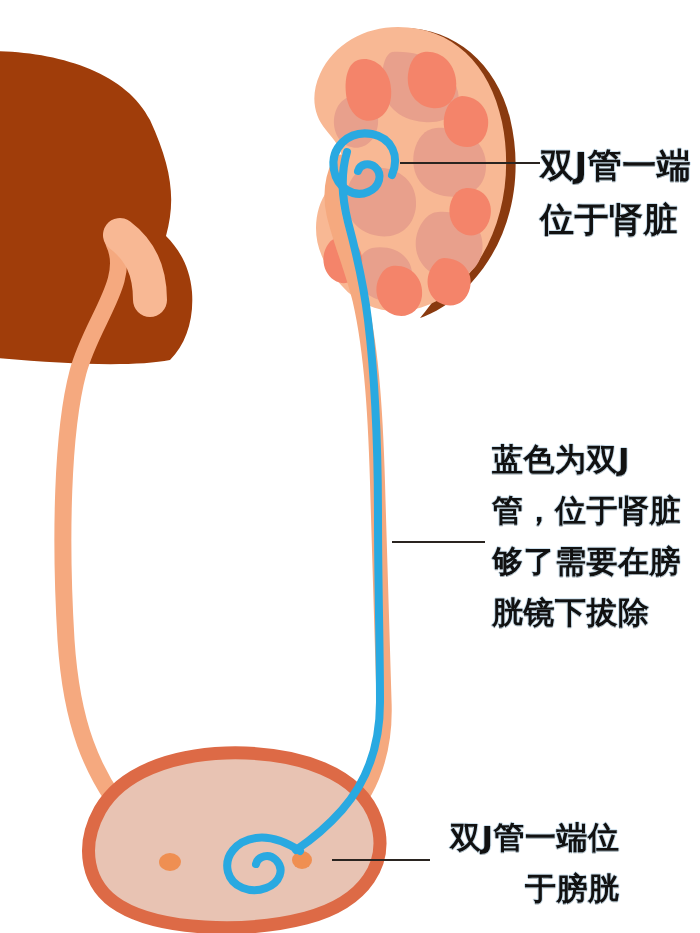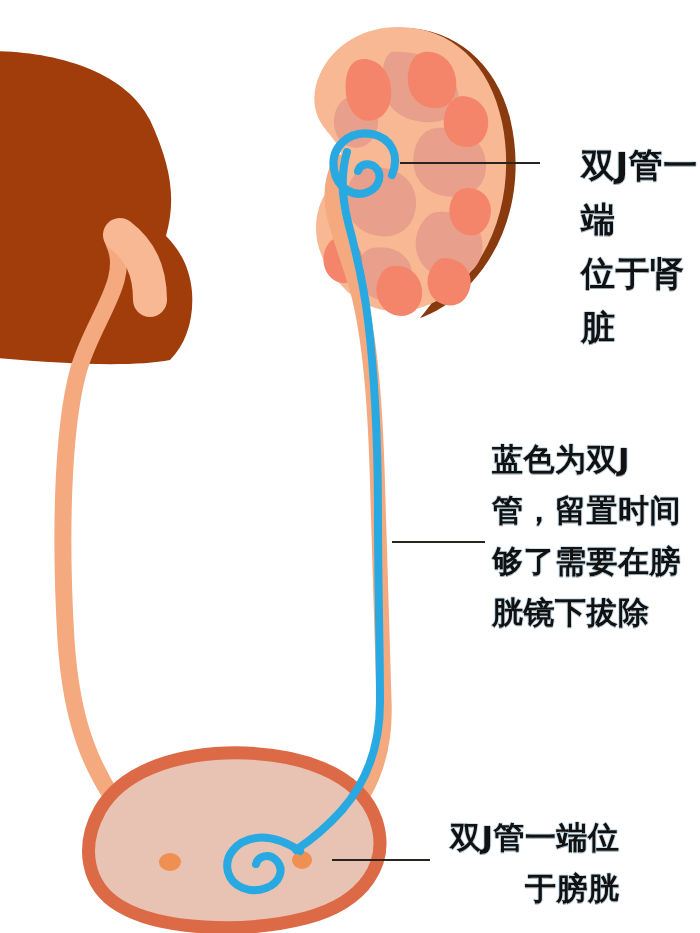--- a/index.html
+++ b/index.html
@@ -32,21 +32,20 @@
        0px -1px 0 #cfe2ef,
        1px  0px 0 #cfe2ef,
       -1px  0px 0 #cfe2ef,
        0px  1px 0 #9aa6ad;
   }
   #ann-kidney {
     left: 540px;
     top: 138px;
     font-size: 34px;
     line-height: 54px;
-    margin-left: 41px;
   }
   #ann-stent {
     left: 492px;
     top: 434px;
     font-size: 31px;
     line-height: 51px;
   }
   #ann-bladder {
     left: 450px;
     top: 812px;
@@ -184,18 +183,18 @@
     <line x1="400" y1="163" x2="540" y2="163"></line>
     <line x1="392" y1="542" x2="485" y2="542"></line>
     <line x1="332" y1="860" x2="430" y2="860"></line>
   </g>
 </svg>
 
 <div class="annotation" id="ann-kidney">双J管一端
 位于肾脏</div>
 
 <div class="annotation" id="ann-stent">蓝色为双J
-管，留置时间
+管，位于肾脏
 够了需要在膀
 胱镜下拔除</div>
 
 <div class="annotation" id="ann-bladder">双J管一端位
 于膀胱</div>
 
 </body></html>

